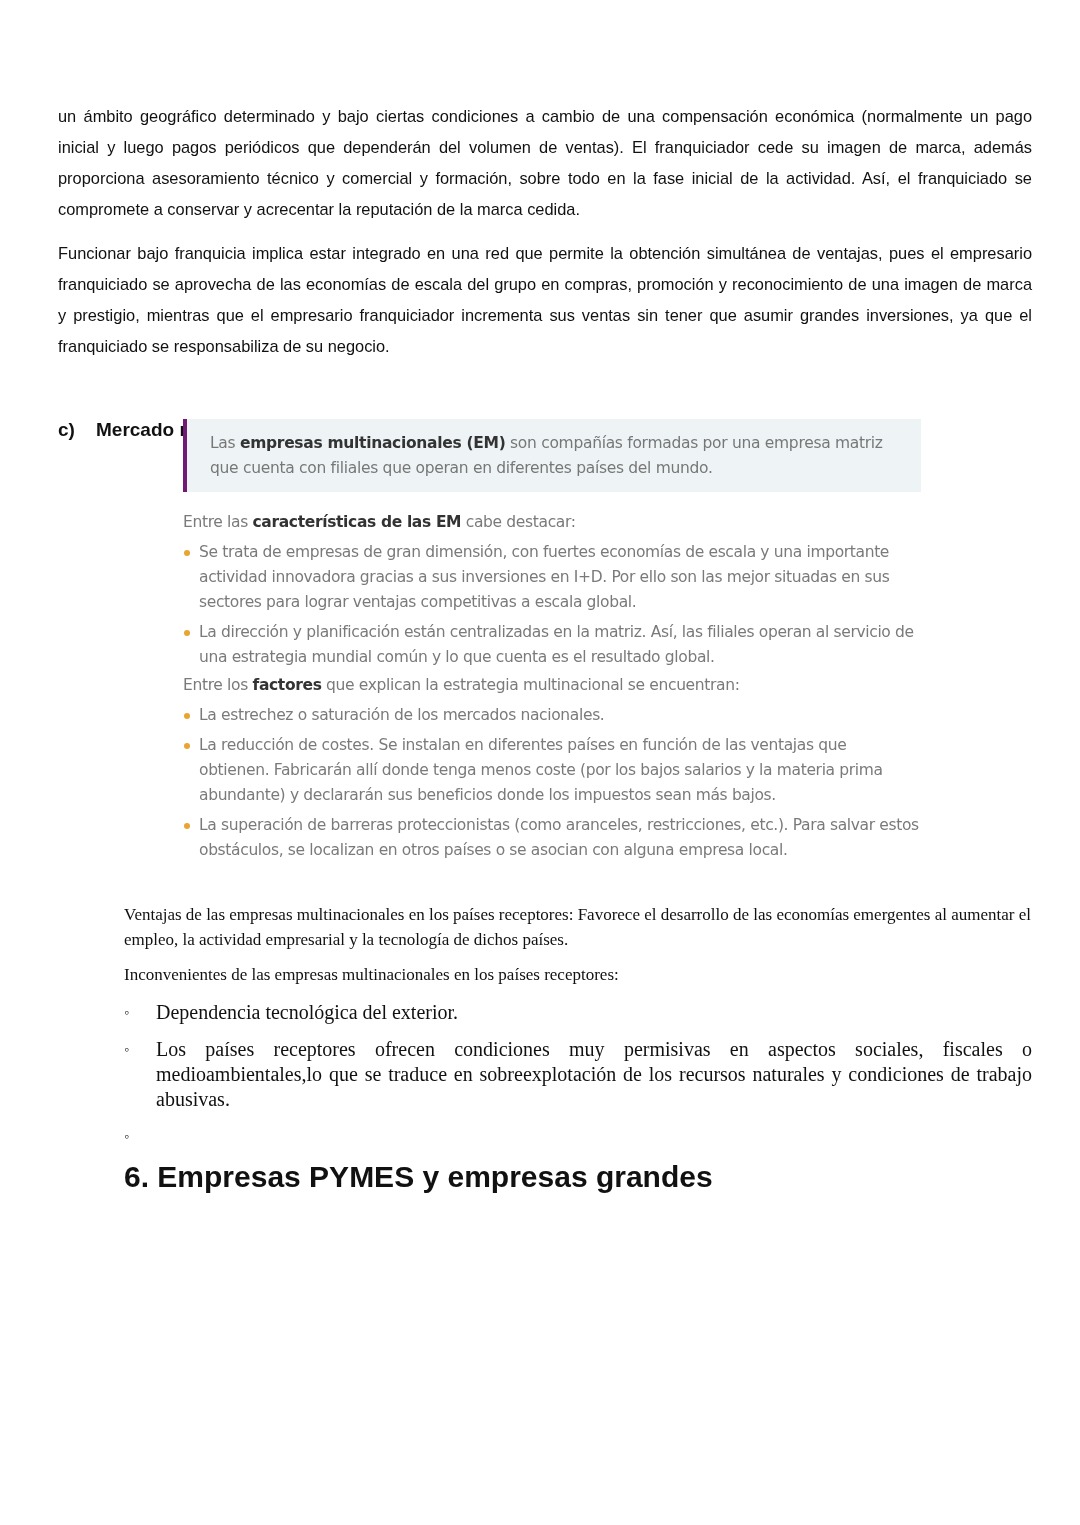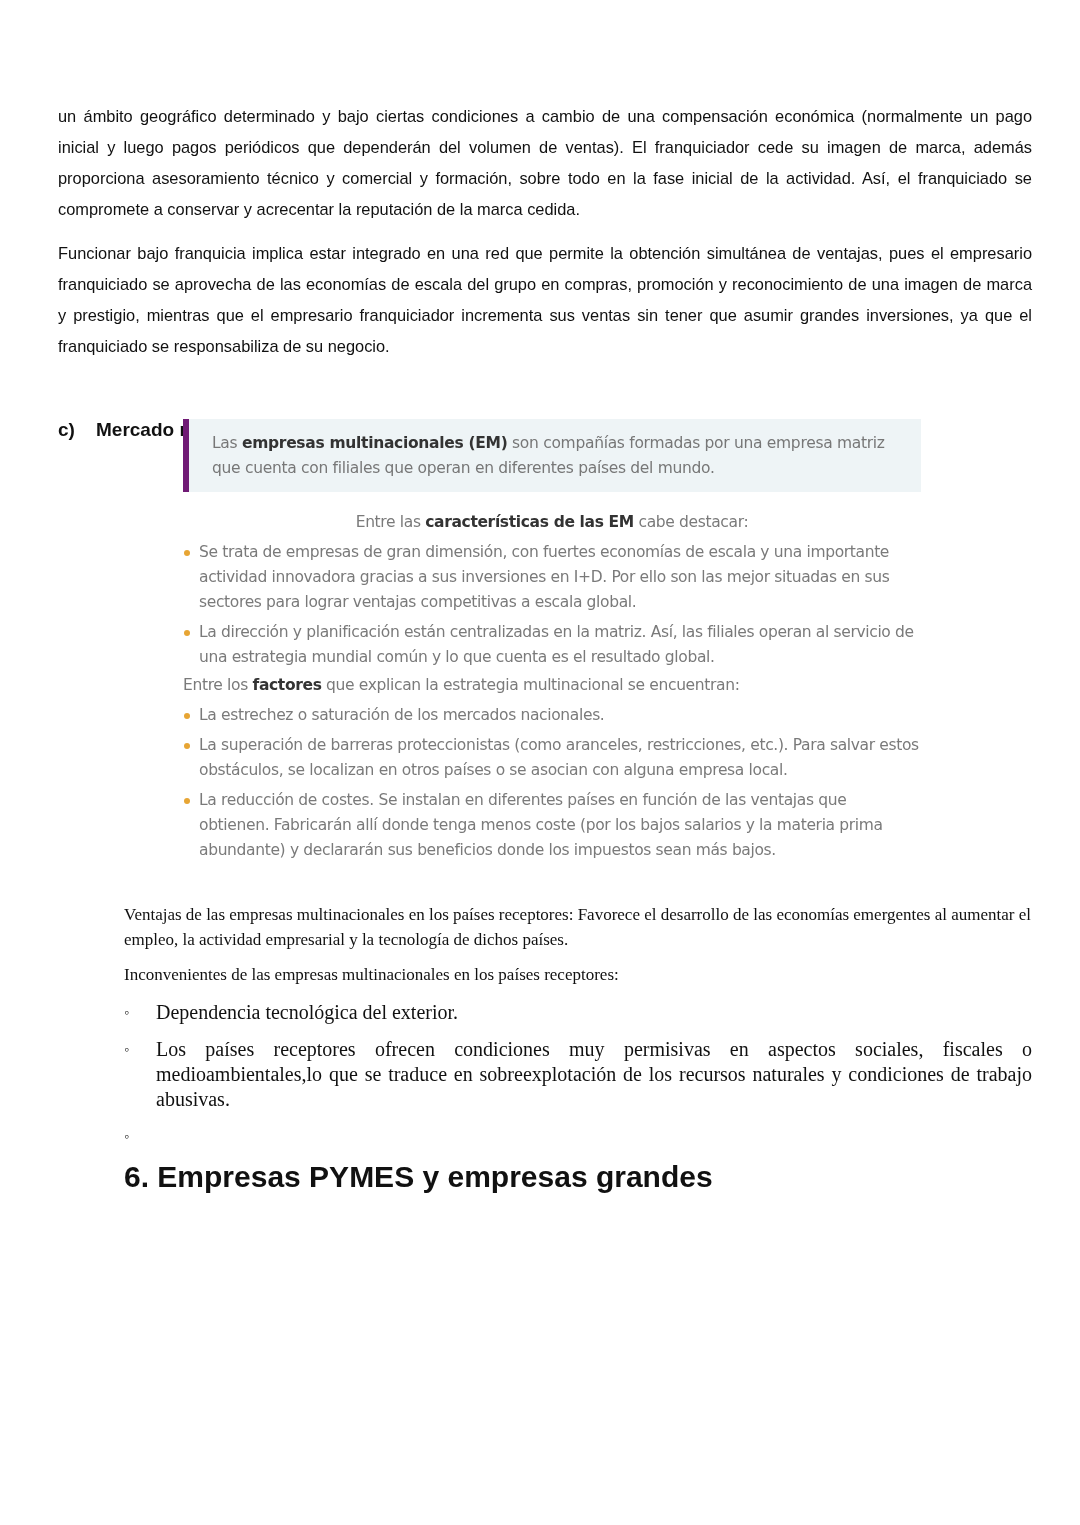--- a/index.html
+++ b/index.html
@@ -13,32 +13,32 @@
   .p1 { top: 101px; }
   .p2 { top: 238px; }
   .heading-c {
     position: absolute; left: 50px; top: 378px;
     font-family: "Liberation Sans", sans-serif; font-weight: bold; font-size: 19px; color: #111; margin-top: 41px;
   }
   .heading-c .letter { display: inline-block; width: 38px; }
   
   .book { position: absolute; left: 175px; top: 419px; width: 738px; }
   .callout {
-    background: #eef4f6; border-left: 6px solid #701a75;
+    background: #eef4f6; border-left: 4px solid #701a75;
     padding: 12px 14px 12px 23px;
     font-family: "DejaVu Sans", sans-serif; font-size: 15.5px; line-height: 24.5px; color: #777;
     letter-spacing: -0.3px;
   }
   .callout b { color: #333; font-weight: bold; }
   .book-text {
     font-family: "DejaVu Sans", sans-serif; font-size: 15.5px; line-height: 25px; color: #7a7a7a;
     letter-spacing: -0.35px;
   }
   .book-text b { color: #333; }
-  .intro1 { margin-top: 18px; text-align: center; }
+  .intro1 { margin-top: 18px; }
   .intro2 { margin-top: 3px; }
   .bul { position: relative; padding-left: 16px; margin-top: 5px; }
   .bul .dot {
     position: absolute; left: 1px; top: 10px; width: 6px; height: 6px; border-radius: 50%;
     background: #e7a534;
   }
   .serif-block {
     position: absolute; left: 116px; width: 908px;
     font-family: "Liberation Serif", serif; font-size: 17px; line-height: 25px; color: #111;
   }
@@ -86,25 +86,25 @@
 
     <div class="book-text intro2">
       <span>Entre los </span><b>factores</b><span> que explican la estrategia multinacional se encuentran:</span>
     </div>
     <div class="book-text bul">
       <span class="dot"></span>
       <span>La estrechez o saturación de los mercados nacionales.</span>
     </div>
     <div class="book-text bul">
       <span class="dot"></span>
-      <span>La superación de barreras proteccionistas (como aranceles, restricciones, etc.). Para salvar estos obstáculos, se localizan en otros países o se asocian con alguna empresa local.</span>
+      <span>La reducción de costes. Se instalan en diferentes países en función de las ventajas que obtienen. Fabricarán allí donde tenga menos coste (por los bajos salarios y la materia prima abundante) y declararán sus beneficios donde los impuestos sean más bajos.</span>
     </div>
     <div class="book-text bul">
       <span class="dot"></span>
-      <span>La reducción de costes. Se instalan en diferentes países en función de las ventajas que obtienen. Fabricarán allí donde tenga menos coste (por los bajos salarios y la materia prima abundante) y declararán sus beneficios donde los impuestos sean más bajos.</span>
+      <span>La superación de barreras proteccionistas (como aranceles, restricciones, etc.). Para salvar estos obstáculos, se localizan en otros países o se asocian con alguna empresa local.</span>
     </div>
   </div>
 
   <div class="serif-block s1">Ventajas de las empresas multinacionales en los países receptores: Favorece el desarrollo de las economías emergentes al aumentar el empleo, la actividad empresarial y la tecnología de dichos países.</div>
   <div class="serif-block s2">Inconvenientes de las empresas multinacionales en los países receptores:</div>
 
   <div class="slist li1">
     <div class="sitem">
       <span class="circ">◦</span>
       <span>Dependencia tecnológica del exterior.</span>

